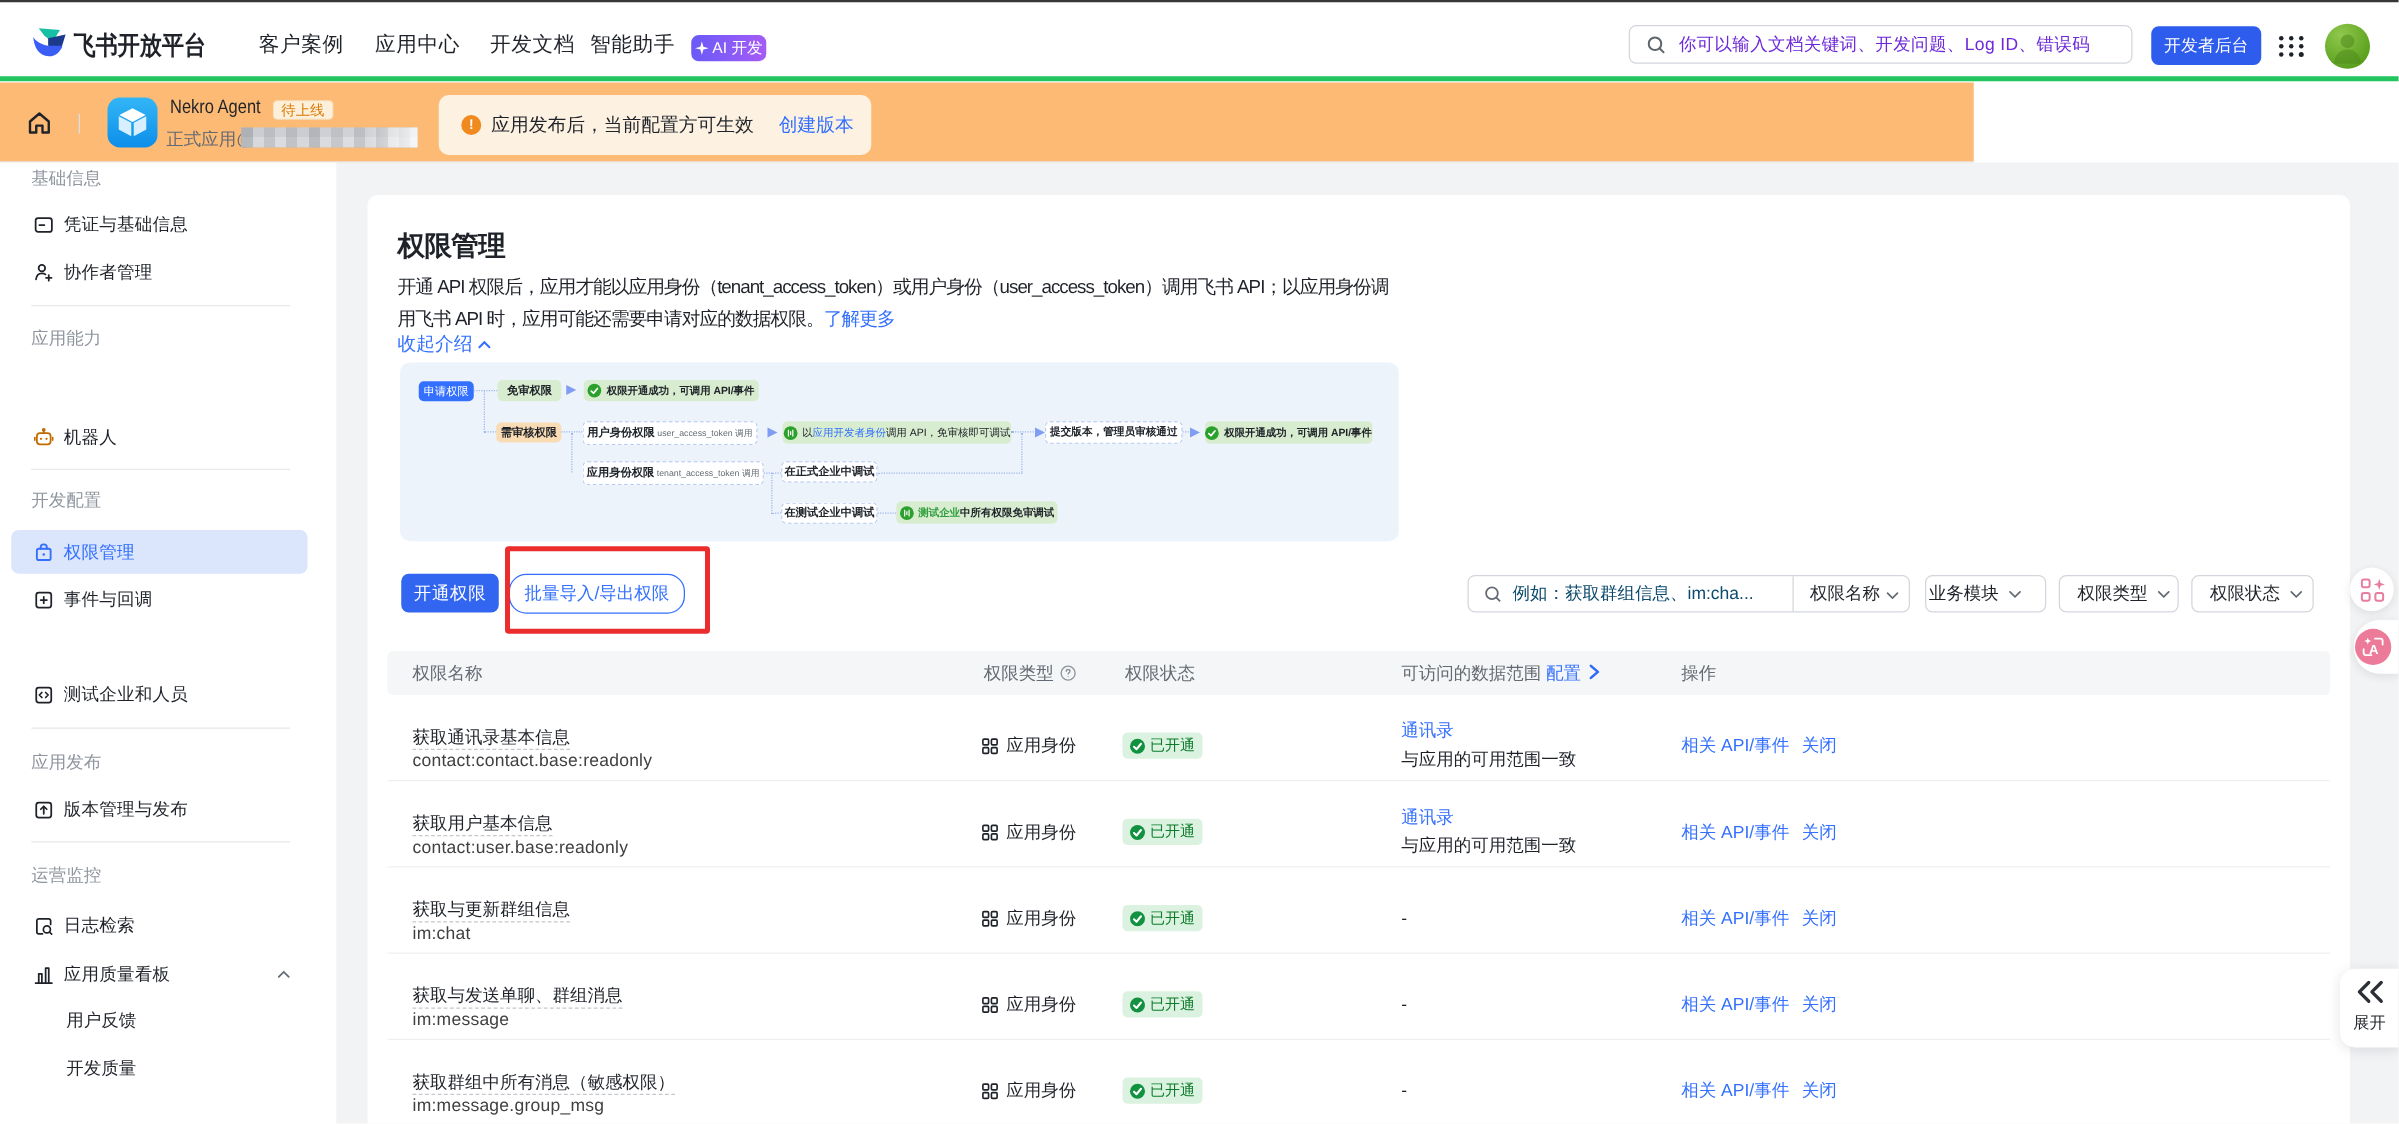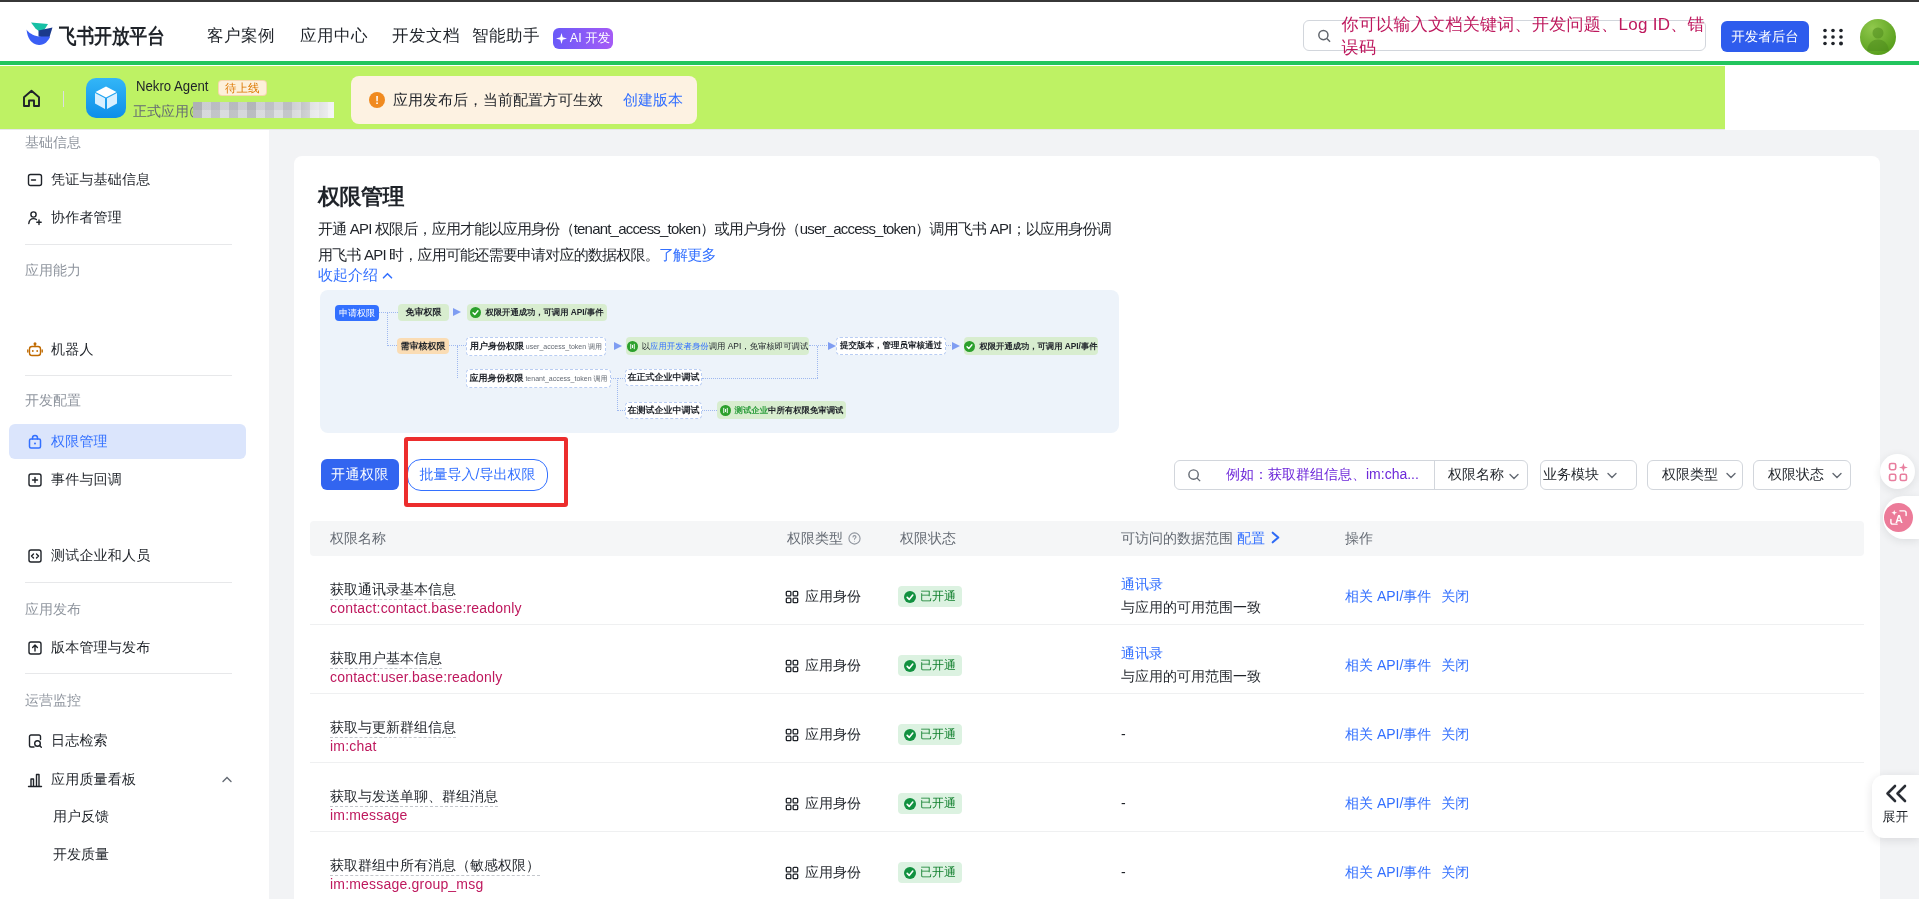--- a/index.html
+++ b/index.html
@@ -8,26 +8,26 @@
 body{font-family:"Liberation Sans",sans-serif;color:#1f2329;background:#fff;position:relative}
 .abs{position:absolute}
 .blue{color:#3370ff}
 
 #darkstrip{left:0;top:0;width:1919px;height:2px;background:#373737}
 
 #nav1{left:0;top:2px;width:1919px;height:63px;background:#fff;border-bottom:4px solid #22c55e}
 .nav-item{position:absolute;top:23px;font-size:16.5px;color:#1f2329;font-weight:500;letter-spacing:.5px}
 #aibadge{position:absolute;left:553px;top:26px;width:60px;height:21px;border-radius:6px;background:linear-gradient(90deg,#6a5af8,#a55bf6);color:#fff;font-size:12.5px;display:flex;align-items:center;justify-content:center;gap:3px;font-weight:500}
 #searchbox{position:absolute;left:1303px;top:18px;width:403px;height:31px;border:1px solid #d2d6dc;border-radius:6px;display:flex;align-items:center}
-#searchbox .ph{color:#be185d;font-size:17px;margin-left:10px;letter-spacing:.3px}
+#searchbox .ph{color:#6d28d9;font-size:14px;margin-left:10px;letter-spacing:.3px}
 #devbtn{position:absolute;left:1721px;top:19px;width:88px;height:31px;background:#2e5ced;border-radius:6px;color:#fff;font-size:13.5px;display:flex;align-items:center;justify-content:center}
 #dots9{position:absolute;left:1822px;top:26px;width:22px;height:18px}
 #avatar{position:absolute;left:1860px;top:17px;width:36px;height:36px;border-radius:50%;background:radial-gradient(circle at 35% 25%,#90c84c,#5aa01e 75%);overflow:hidden}
 
-#nav2{left:0;top:66px;width:1725px;height:64px;background:#bef264;border-bottom:1px solid #e7e8ea}
+#nav2{left:0;top:66px;width:1579px;height:64px;background:#fdba74;border-bottom:1px solid #e7e8ea}
 #appicon{position:absolute;left:86px;top:12px;width:40px;height:40px;border-radius:10px;background:linear-gradient(180deg,#33b6f7,#0d8ee9)}
 #appname{position:absolute;left:136px;top:11px;font-size:15.5px;font-weight:500;color:#1f2329;transform:scaleX(.85);transform-origin:0 0}
 #appstatus{position:absolute;left:218px;top:14px;height:16px;padding:0 6px;background:#fdf0da;border:1px solid rgba(222,120,2,.2);border-radius:4px;color:#dc7802;font-size:11.5px;display:flex;align-items:center}
 #appsub{position:absolute;left:133px;top:37px;font-size:14px;color:#646a73}
 #mosaic{position:absolute;left:193px;top:36px;width:141px;height:16px;background:
  linear-gradient(90deg,rgba(255,255,255,0) 0%,rgba(255,255,255,.1) 70%,rgba(255,255,255,.75) 98%),
  repeating-linear-gradient(90deg,rgba(150,153,158,.5) 0 9px,rgba(216,218,221,.25) 9px 18px,rgba(172,175,180,.5) 18px 27px,rgba(228,230,232,.2) 27px 36px,rgba(160,163,168,.45) 36px 45px,rgba(205,207,210,.3) 45px 54px),
  repeating-linear-gradient(0deg,#d6d8db 0 8px,#c6c8cc 8px 16px)}
 #notice{position:absolute;left:351px;top:10px;width:346px;height:48px;background:#fdf2e2;border-radius:8px}
 #notice .icn{position:absolute;left:18px;top:16px;width:16px;height:16px;border-radius:50%;background:#f08a1f;color:#fff;font-size:11px;font-weight:700;display:flex;align-items:center;justify-content:center}
@@ -63,21 +63,21 @@
 #btnblue{position:absolute;left:27px;top:303px;width:78px;height:31px;background:#3265f0;border-radius:6px;color:#fff;font-size:14px;display:flex;align-items:center;justify-content:center;letter-spacing:.5px}
 #btnoutline{position:absolute;left:113px;top:303px;width:141px;height:32px;background:#fff;border:1px solid #3370ff;border-radius:14px;color:#3370ff;font-size:14px;display:flex;align-items:center;justify-content:center}
 #redbox{position:absolute;left:110px;top:281px;width:164px;height:70px;border:4px solid #ec2d2d;border-radius:3px}
 
 .fselect{position:absolute;top:304px;height:30px;border:1px solid #d2d6dc;border-radius:6px;display:flex;align-items:center;font-size:14px;color:#1f2329}
 
 #thead{position:absolute;left:16px;top:365px;width:1554px;height:35px;background:#f5f6f7;border-radius:4px;font-size:14px;color:#646a73}
 .trow{position:absolute;left:16px;width:1554px;height:69px;border-bottom:1px solid #eff0f1;font-size:14px}
 .tt1{position:absolute;left:20px;top:25px;color:#1f2329}
 .tt1 span{border-bottom:1px dashed #c4c7cc;padding-bottom:2px}
-.tt2{position:absolute;left:20px;top:44px;color:#be185d;letter-spacing:.2px}
+.tt2{position:absolute;left:20px;top:44px;color:#404040;letter-spacing:.2px}
 .idf{position:absolute;left:475px;top:32px;color:#1f2329;display:flex;align-items:center;gap:6px}
 .badge{position:absolute;left:588px;top:30px;width:64px;height:21px;background:#dcf2e1;border-radius:4px;display:flex;align-items:center;justify-content:center;gap:4px;font-size:12px;color:#0d7d2a}
 .bck{width:12px;height:12px;border-radius:50%;background:#129140;color:#fff;font-size:8.5px;font-weight:700;display:flex;align-items:center;justify-content:center}
 .sc1{position:absolute;left:811px;top:20px;color:#3370ff}
 .sc2{position:absolute;left:811px;top:43px;color:#1f2329}
 .scd{position:absolute;left:811px;top:32px;color:#1f2329}
 .ops{position:absolute;left:1035px;top:32px;color:#3370ff}
 .ops i{font-style:normal;margin-left:10px}
 
 #float1{left:1880px;top:454px;width:35px;height:35px;background:#fff;border-radius:50%;box-shadow:0 2px 8px rgba(31,35,41,.1)}
@@ -315,21 +315,21 @@
 
   <div id="btnblue">开通权限</div>
   <div id="btnoutline">批量导入/导出权限</div>
   <div id="redbox"></div>
 
   <div class="fselect" style="left:880px;width:354px">
     <svg style="margin-left:12px" width="15" height="15" viewBox="0 0 16 16" fill="none" stroke="#646a73" stroke-width="1.5">
           <circle cx="7" cy="7" r="5"></circle>
           <line x1="10.8" y1="10.8" x2="14" y2="14"></line>
         </svg>
-    <span style="margin-left:24px;color:#6d28d9">例如：获取群组信息、im:cha...</span>
+    <span style="margin-left:8px;color:#0c4a6e">例如：获取群组信息、im:cha...</span>
     <div style="position:absolute;left:259px;top:0;width:1px;height:28px;background:#d2d6dc"></div>
     <span style="position:absolute;left:273px">权限名称</span>
     <svg style="position:absolute;left:334px;top:12px" width="10" height="7" viewBox="0 0 10 7" fill="none" stroke="#646a73" stroke-width="1.4" stroke-linecap="round">
           <path d="M1 1.5 L5 5.5 L9 1.5"></path>
         </svg>
   </div>
   <div class="fselect" style="left:1246px;width:97px">
         <span style="margin-left:2px">业务模块</span>
         <svg style="margin-left:8px" width="10" height="7" viewBox="0 0 10 7" fill="none" stroke="#646a73" stroke-width="1.4" stroke-linecap="round">
           <path d="M1 1.5 L5 5.5 L9 1.5"></path>

